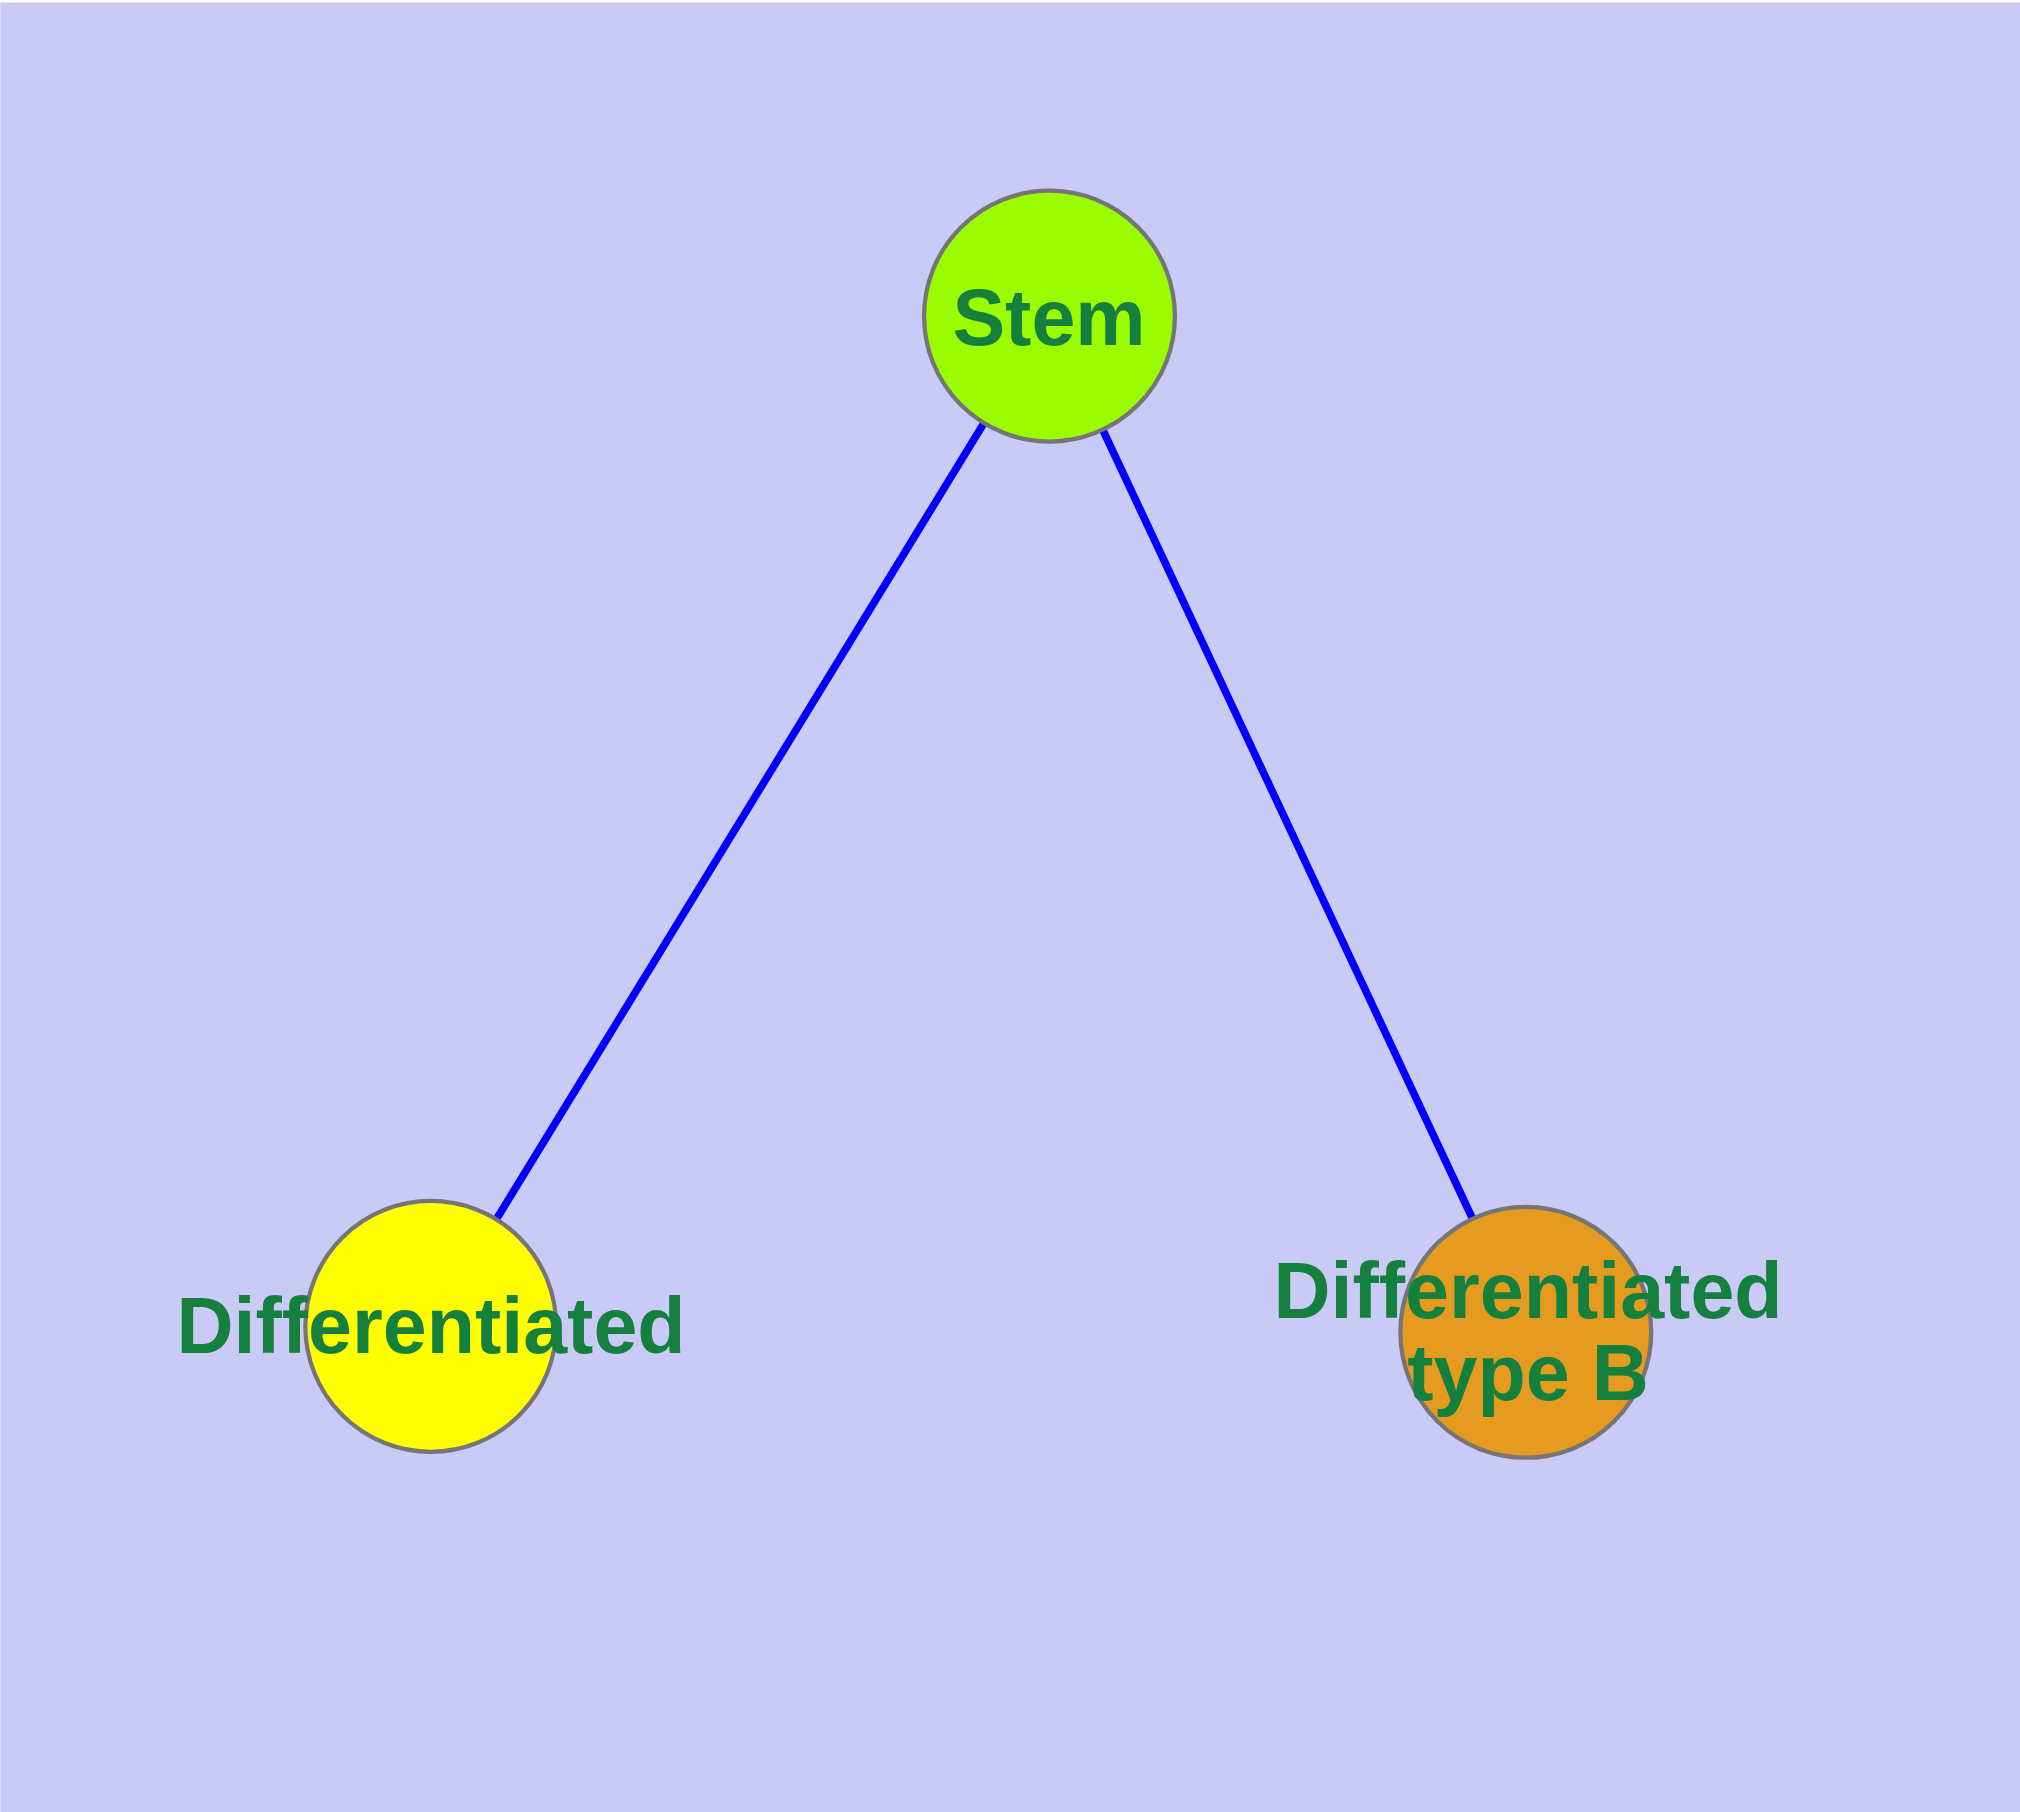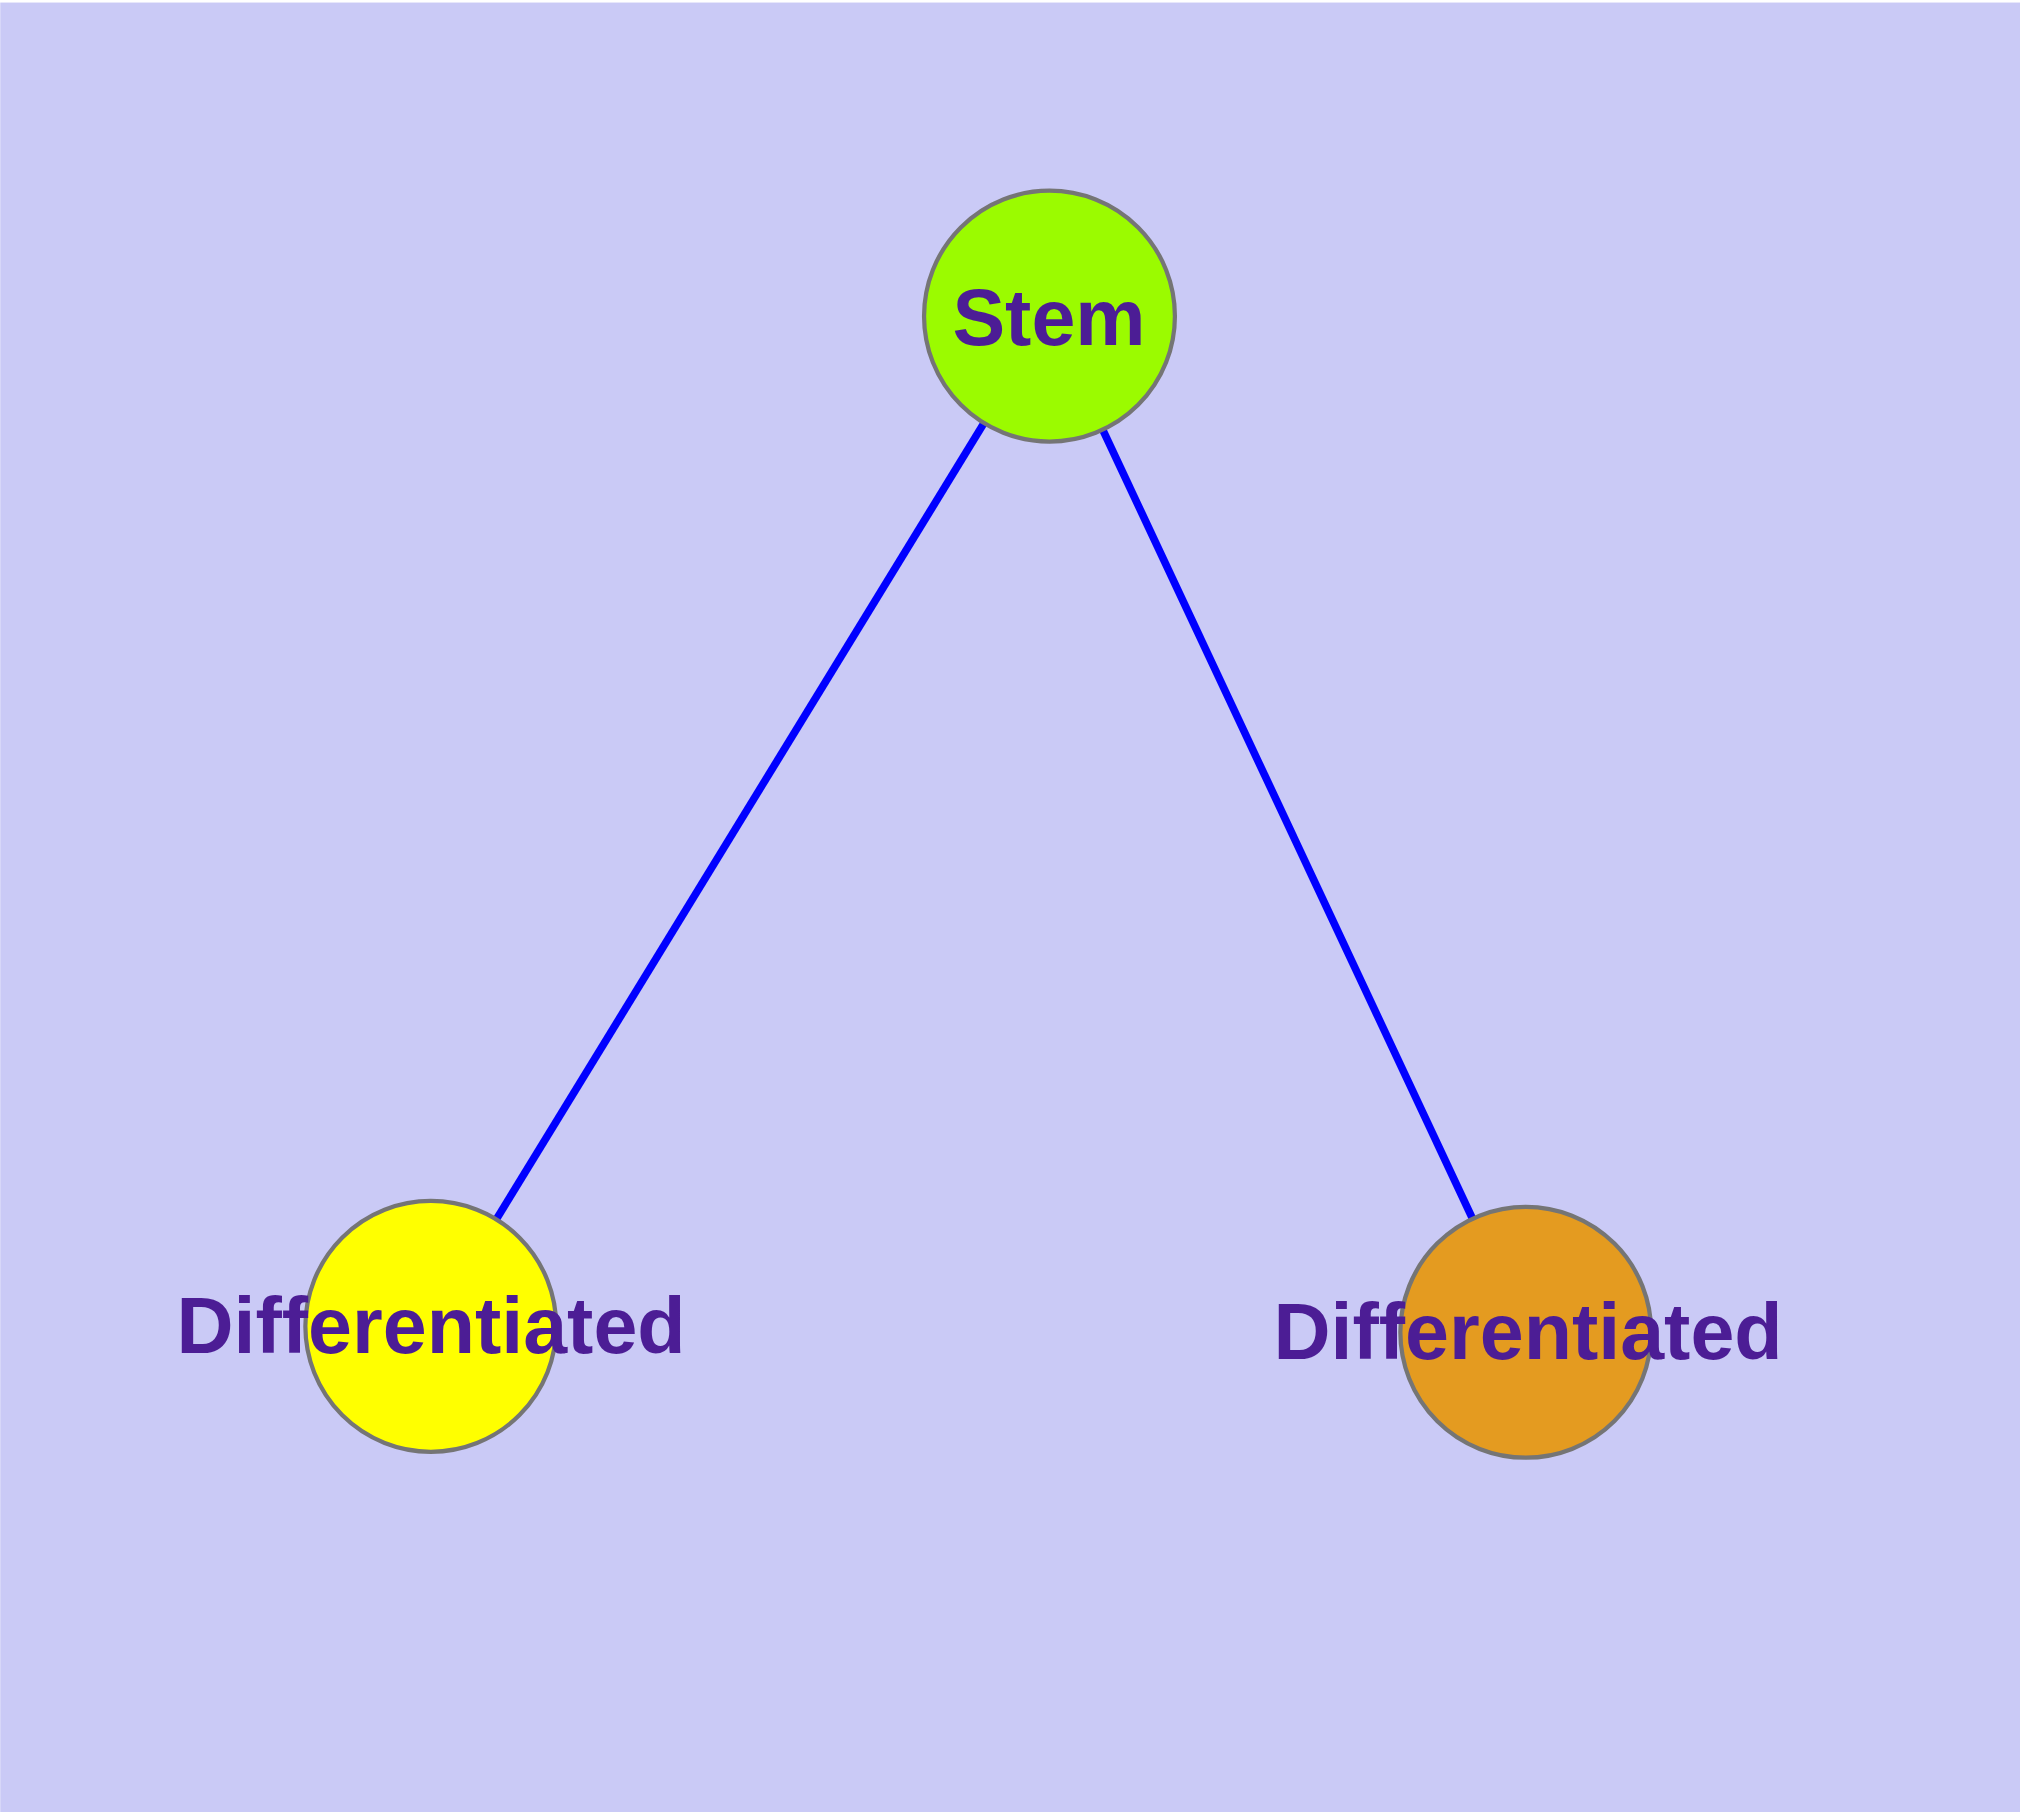--- a/index.html
+++ b/index.html
@@ -21,21 +21,21 @@
     top: 0;
     display: block;
   }
   .node-label {
     position: absolute;
     transform: translate(-50%, -50%);
     font-family: "Liberation Sans", sans-serif;
     font-weight: bold;
     font-size: 79px;
     line-height: 82px;
-    color: #4c1d95;
+    color: #15803d;
     text-align: center;
     white-space: nowrap;
     pointer-events: none;
   }
   .label-stem { left: 1049px; top: 318px; }
   .label-a    { left: 431px;  top: 1326px; }
   .label-b    { left: 1528px; top: 1332px; }
 </style>
 </head>
 <body>
@@ -60,16 +60,17 @@
   <div class="node-label label-stem">
     <div>Stem</div>
   </div>
 
   <div class="node-label label-a">
     <div>Differentiated</div>
   </div>
 
   <div class="node-label label-b">
     <div>Differentiated</div>
+    <div>type B</div>
   </div>
 
 </div>
 
 
 </body></html>

